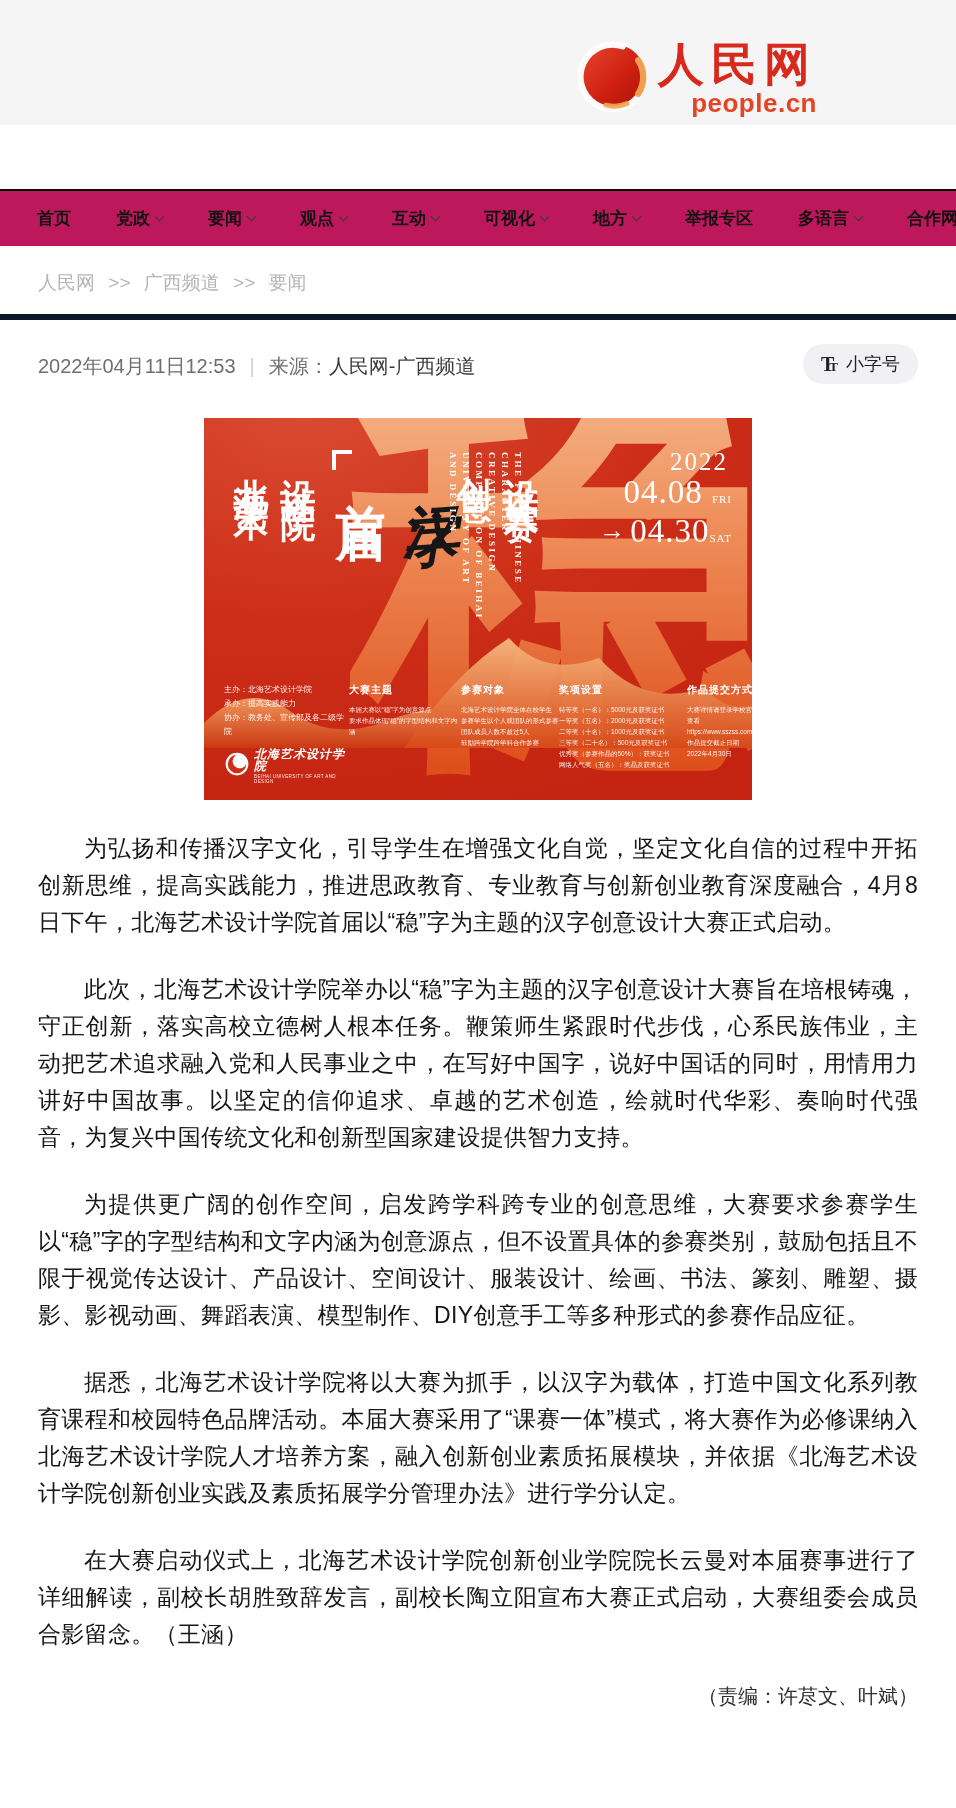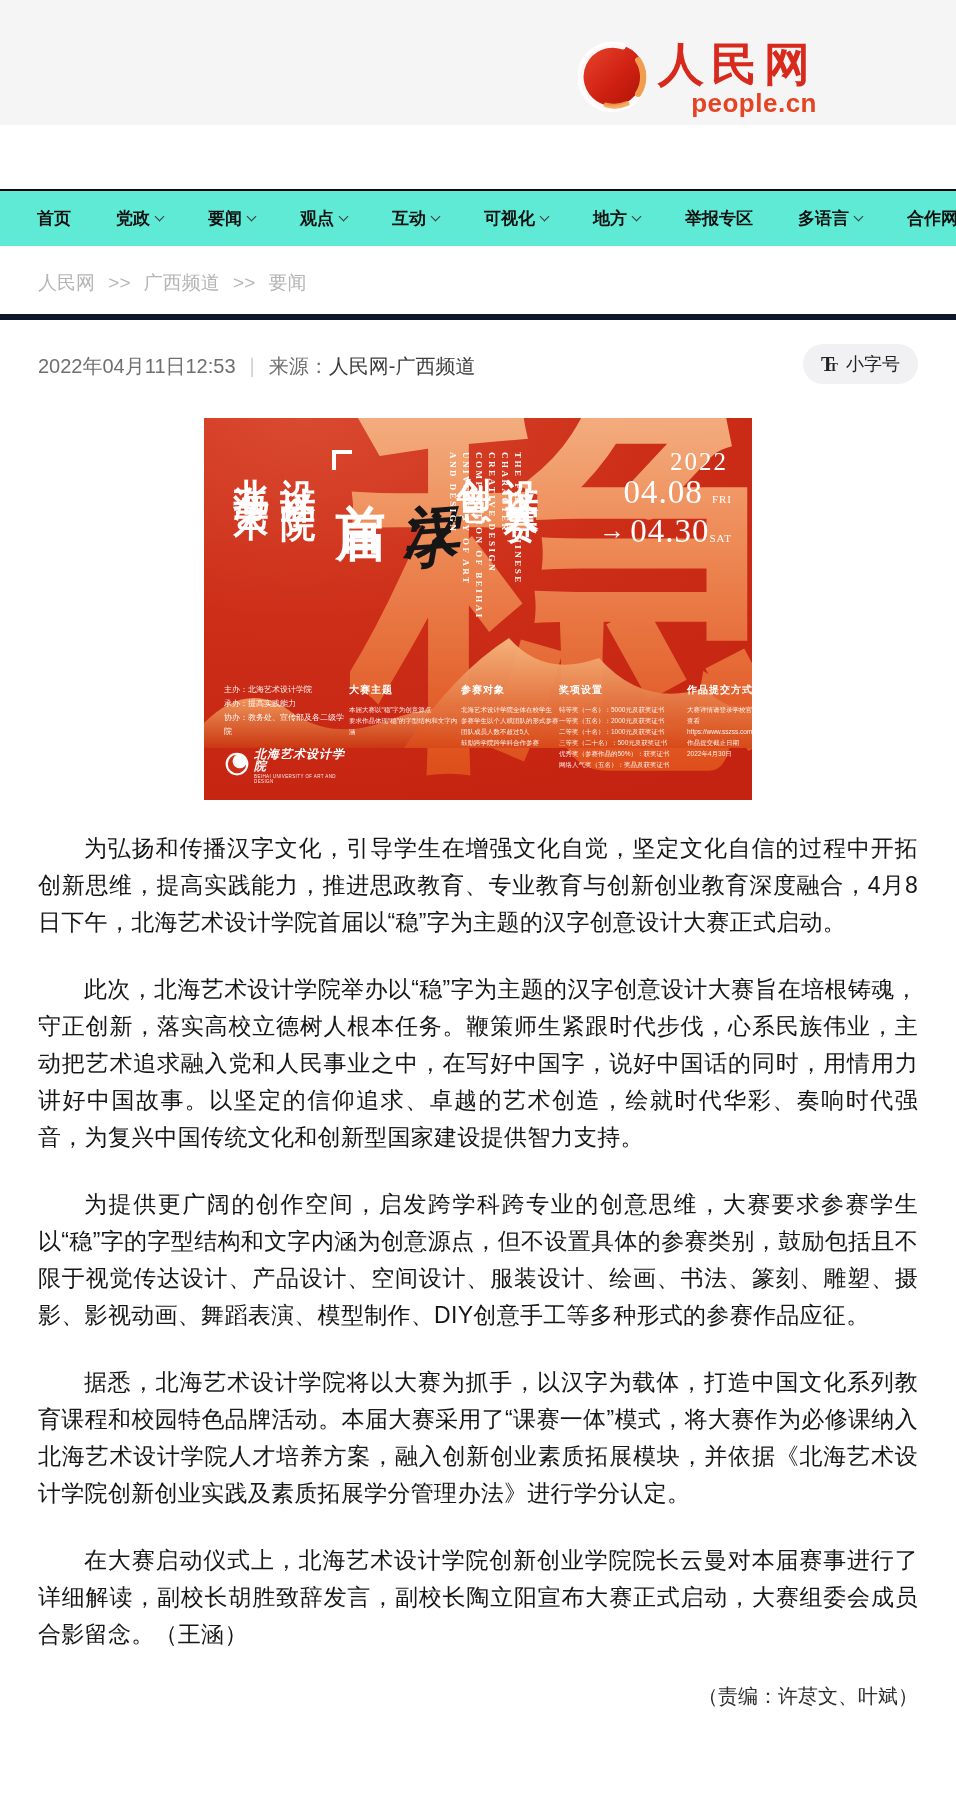--- a/index.html
+++ b/index.html
@@ -9,21 +9,21 @@
     font-family: "Liberation Sans", sans-serif; color: #141414;
   }
   
   .top-band { height: 125px; background: #f5f5f6; position: relative; }
   .site-logo { position: absolute; left: 578px; top: 42px; display: flex; align-items: flex-start; gap: 10px; cursor: pointer; }
   .logo-text { display: flex; flex-direction: column; align-items: flex-end; }
   .logo-cn { font-family: "Liberation Serif", serif; font-weight: 900; font-size: 46px; line-height: 46px; color: #d7291c; letter-spacing: 7px; }
   .logo-en { font-weight: bold; font-size: 26px; line-height: 26px; color: #e44424; margin-top: 2px; letter-spacing: 0.5px; }
   .white-gap { height: 64px; background: #fff; }
   
-  .nav { height: 57px; background: #5eead4; border-top: 2px solid #0a0a0a;
+  .nav { height: 57px; background: #be185d; border-top: 2px solid #0a0a0a;
          display: flex; align-items: center; padding: 0 0 0 37px; gap: 45px;
          overflow: hidden; white-space: nowrap; }
   .nav-item { font-size: 17px; font-weight: bold; color: #111; cursor: pointer; flex: none; display: inline-flex; align-items: center; }
   .chev { display: inline-block; width: 7px; height: 7px; border-right: 1.6px solid #3a3a3a; border-bottom: 1.6px solid #3a3a3a; transform: rotate(45deg); margin-left: 6px; margin-top: -4px; }
   
   .crumbs { padding: 24px 38px 18px 38px; font-size: 19px; color: #b5b5b6; border-bottom: 6px solid #0f172a; }
   .crumbs a { color: #b5b5b6; text-decoration: none; cursor: pointer; }
   .crumb-sep { margin: 0 8px; }
   
   .article { padding: 0 38px; }

